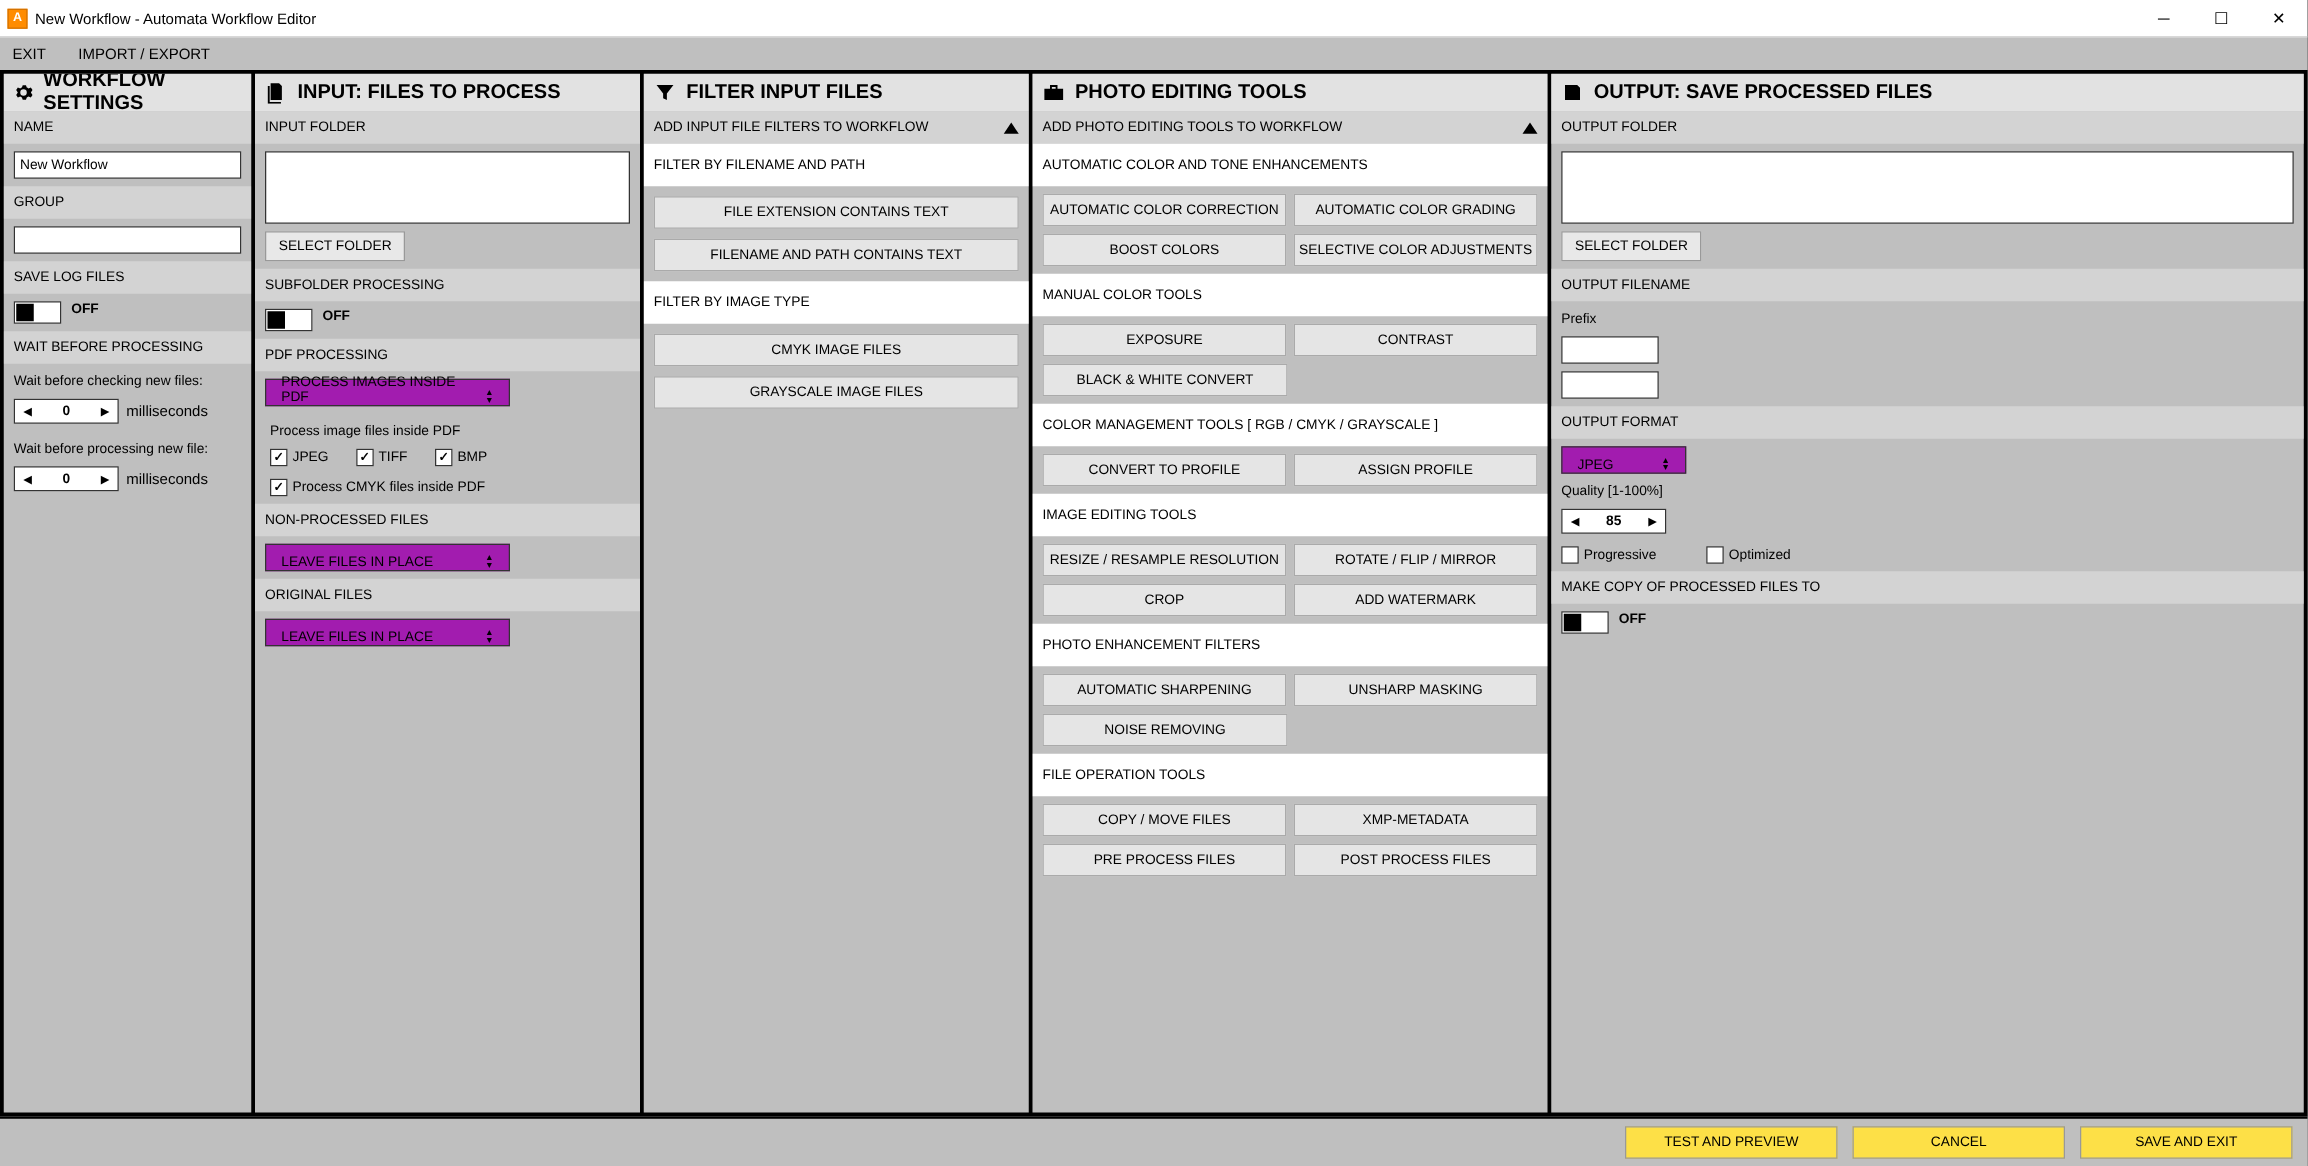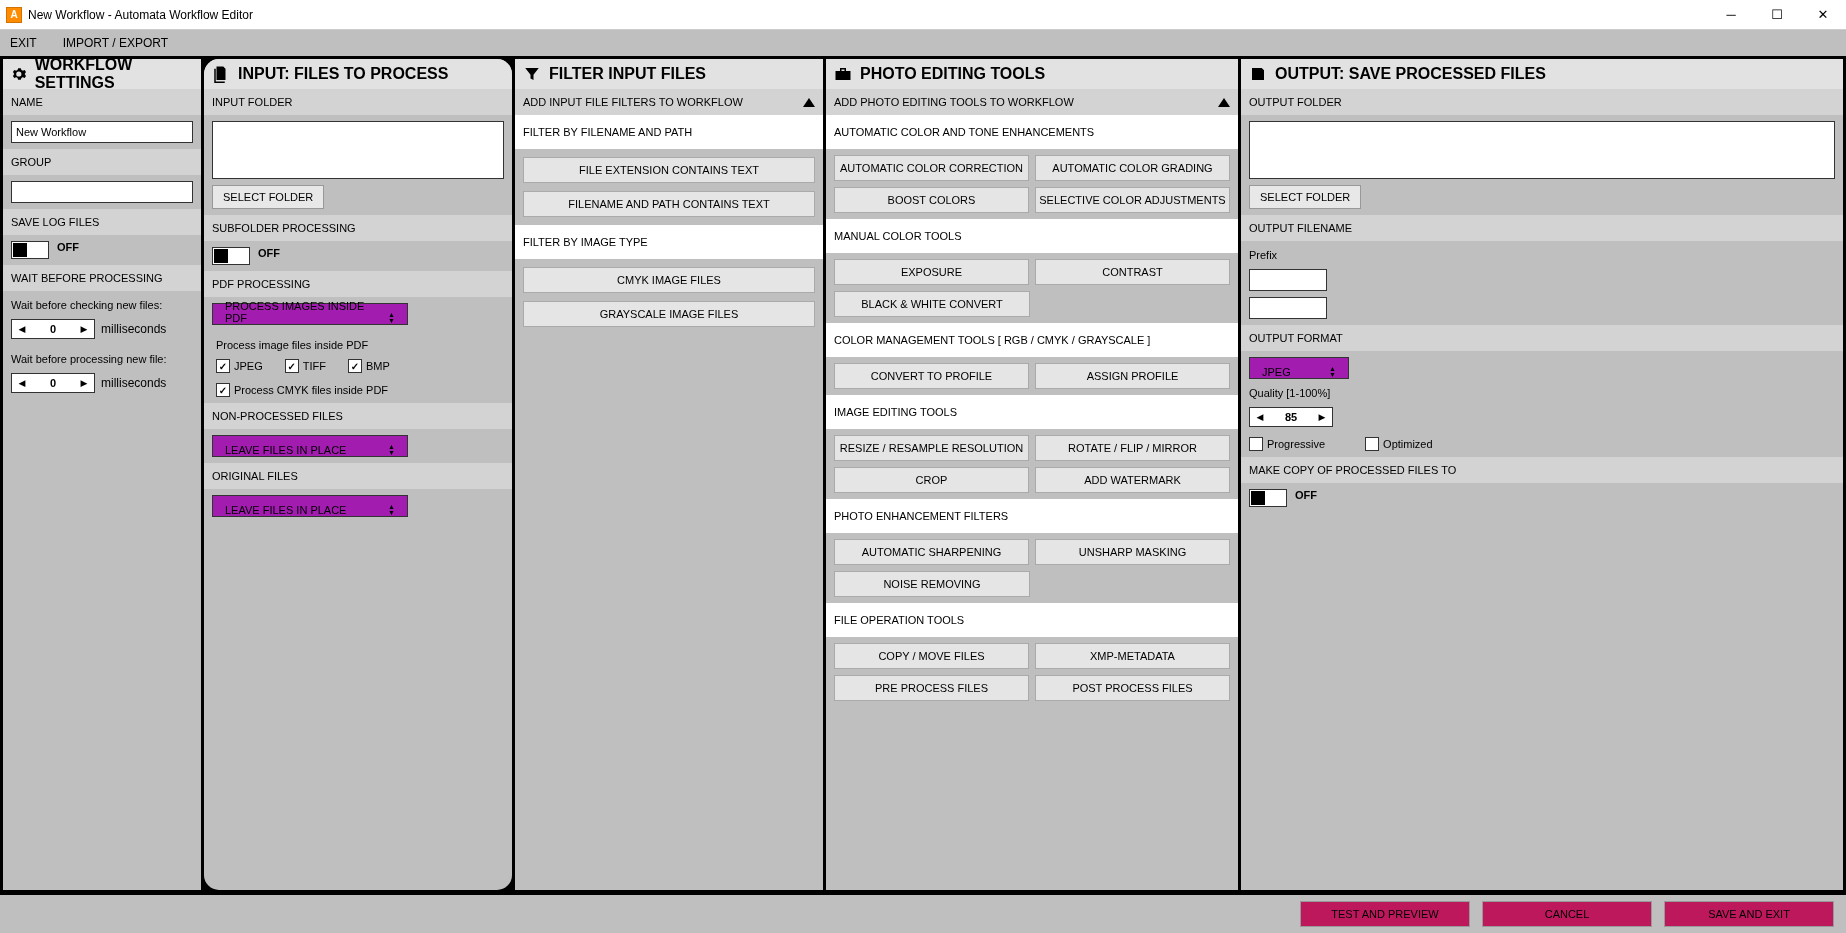--- a/index.html
+++ b/index.html
@@ -9,21 +9,21 @@
 .titlebar-icon { width: 16px; height: 16px; background: #ff8c00; border: 1px solid #d47200; display: flex; align-items: center; justify-content: center; color: #fff; font-size: 10px; font-weight: bold; margin-right: 6px; }
 .titlebar-text { flex: 1; font-size: 12px; }
 .win-btns { display: flex; }
 .win-btn { width: 46px; height: 30px; display: flex; align-items: center; justify-content: center; font-size: 13px; }
 
 .menubar { height: 26px; background: #bfbfbf; display: flex; align-items: center; padding-left: 10px; gap: 26px; font-size: 12px; }
 
 .canvas { position: absolute; top: 56px; left: 0; right: 0; bottom: 40px; background: #000; padding: 3px; display: flex; gap: 3px; }
 
 .col { background: #bfbfbf; display: flex; flex-direction: column; overflow: hidden; }
-.col1 { width: 198px; } .col2 { width: 308px; border-radius: 15px; } .col3 { width: 308px; } .col4 { width: 412px; } .col5 { flex: 1; }
+.col1 { width: 198px; } .col2 { width: 308px; } .col3 { width: 308px; } .col4 { width: 412px; } .col5 { flex: 1; }
 
 .panel-title { height: 30px; background: #e2e2e2; display: flex; align-items: center; padding: 0 8px; font-weight: 600; font-size: 16px; gap: 8px; }
 .panel-title svg { width: 18px; height: 18px; }
 
 .section-hdr { height: 26px; background: #d3d3d3; display: flex; align-items: center; padding: 0 8px; font-size: 11px; justify-content: space-between; }
 .sub-hdr { height: 34px; background: #ffffff; display: flex; align-items: center; padding: 0 8px; font-size: 11px; }
 .content { padding: 6px 8px; display: flex; flex-direction: column; gap: 6px; }
 
 .txt-input { background: #fff; border: 1px solid #333; height: 22px; padding: 0 4px; font-size: 11px; width: 100%; }
 .txt-area { background: #fff; border: 1px solid #333; height: 58px; width: 100%; }
@@ -48,21 +48,21 @@
 .spin-val { width: 42px; display: flex; align-items: center; justify-content: center; font-weight: bold; font-size: 11px; }
 
 .sel { background: #a21caf; border: 1px solid #333; height: 22px; display: flex; align-items: flex-end; justify-content: space-between; padding: 0 12px; font-size: 11px; width: 196px; }
 .sel-arrows { display: flex; flex-direction: column; font-size: 7px; line-height: 6px; }
 
 .chk-row { display: flex; align-items: center; gap: 4px; font-size: 11px; }
 .chk-group { display: flex; gap: 22px; }
 .chk { width: 14px; height: 14px; border: 1px solid #333; background: #fff; display: flex; align-items: center; justify-content: center; font-size: 10px; font-weight: bold; }
 
 .footer { position: absolute; bottom: 0; left: 0; right: 0; height: 40px; background: #bfbfbf; display: flex; align-items: center; justify-content: flex-end; padding: 0 12px; gap: 12px; border-top: 2px solid #000; }
-.footer-btn { background: #be185d; border: 1px solid #999; height: 26px; width: 170px; display: flex; align-items: center; justify-content: center; font-size: 11px; cursor: pointer; }
+.footer-btn { background: #fde047; border: 1px solid #999; height: 26px; width: 170px; display: flex; align-items: center; justify-content: center; font-size: 11px; cursor: pointer; }
 
 .triangle-up { width: 0; height: 0; border-left: 6px solid transparent; border-right: 6px solid transparent; border-bottom: 9px solid #000; }
 </style>
 </head>
 <body>
 
 <div class="titlebar">
   <div class="titlebar-icon">A</div>
   <div class="titlebar-text">New Workflow - Automata Workflow Editor</div>
   <div class="win-btns">

